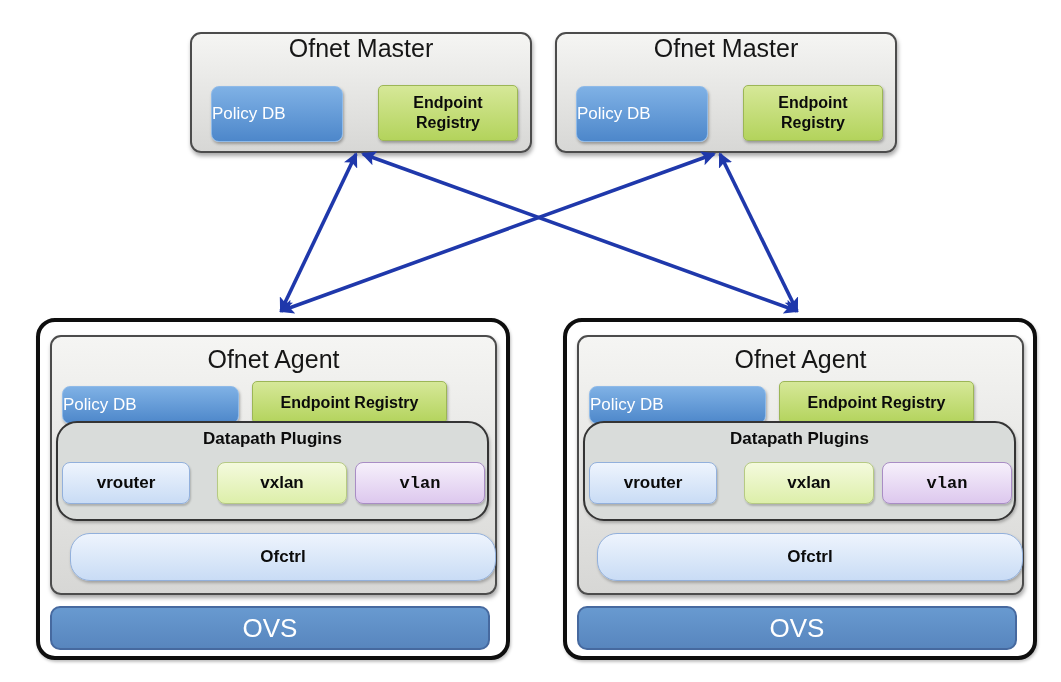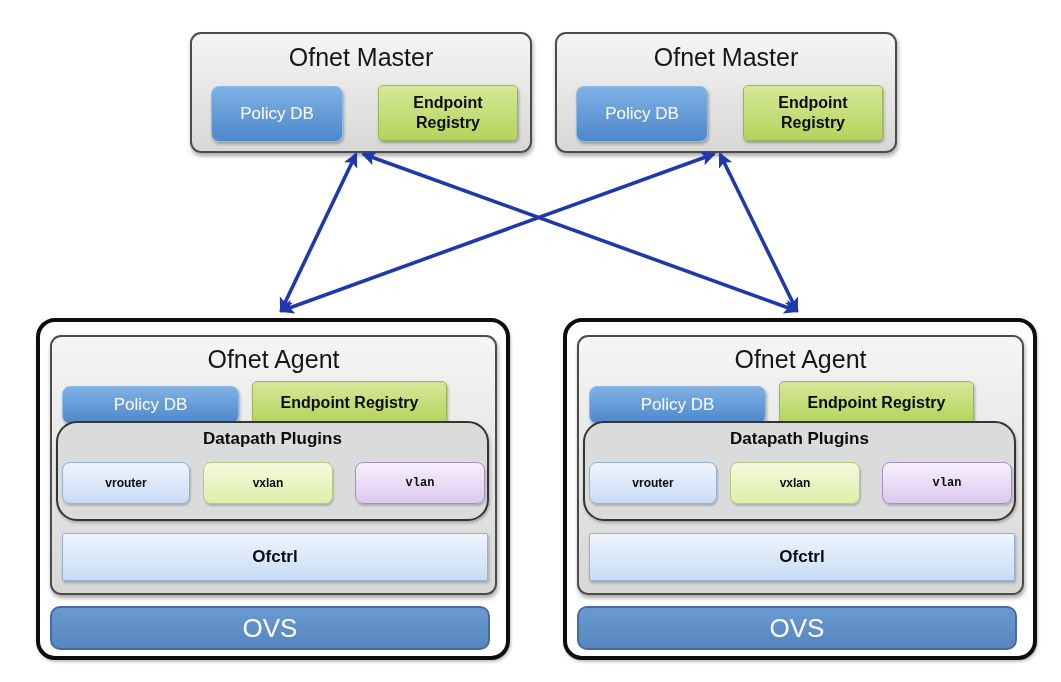--- a/index.html
+++ b/index.html
@@ -21,33 +21,33 @@
   
   .gray-panel{
     background:linear-gradient(180deg,var(--panel-top) 0%,var(--panel-bot) 100%);
     border:2px solid #4c4c4c;border-radius:11px;
     box-shadow:1px 3px 4px rgba(0,0,0,0.35);
   }
   .blue-box{
     background:linear-gradient(180deg,var(--policy-db-blue-top) 0%,var(--policy-db-blue-bot) 100%);
     border:1px solid #8fbae8;border-radius:8px;
     box-shadow:1px 2px 3px rgba(0,0,0,0.3);
-    color:#ffffff;display:flex;align-items:center;justify-content:center;
+    color:#ffffff;display:flex;align-items:center;
     font-size:17px;
   }
   .green-box{
     background:linear-gradient(180deg,var(--er-green-top) 0%,var(--er-green-bot) 100%);
     border:1px solid #9cb656;border-radius:5px;
     box-shadow:1px 2px 3px rgba(0,0,0,0.3);
     color:#0b0b0b;font-weight:bold;display:flex;align-items:center;justify-content:center;
     text-align:center;font-size:16px;line-height:1.25;
   }
   
   .master{position:absolute;top:32px;width:338px;height:117px;}
-  .master .m-title{display:block;text-align:center;margin-top:9px;font-size:25px;color:#161616;}
+  .master .m-title{display:block;text-align:center;font-size:25px;color:#161616;}
   .master .pd{position:absolute;left:19px;top:52px;width:130px;height:54px;}
   .master .er{position:absolute;left:186px;top:51px;width:140px;height:56px;padding:0 24px;box-sizing:border-box;}
   
   .agent{
     position:absolute;top:318px;width:474px;height:342px;box-sizing:border-box;
     background:#ffffff;border:4px solid #0e0e0e;border-radius:19px;
     box-shadow:1px 2px 3px rgba(0,0,0,0.25);
   }
   .agent-inner{position:absolute;left:10px;top:13px;width:447px;height:260px;box-sizing:border-box;}
   .agent-inner .a-title{display:block;text-align:center;margin-top:8px;font-size:25px;color:#161616;}
@@ -55,30 +55,30 @@
   .agent-inner .er{position:absolute;left:200px;top:44px;width:193px;height:41px;}
   .datapath{
     position:absolute;left:4px;top:84px;width:433px;height:100px;box-sizing:border-box;
     background:var(--datapath-gray);border:2px solid #343434;border-radius:21px;
     box-shadow:1px 2px 3px rgba(0,0,0,0.25);
   }
   .datapath .dp-title{display:block;text-align:center;margin-top:6px;font-size:17px;font-weight:bold;color:#0b0b0b;}
   .plugin{
     position:absolute;top:39px;height:42px;box-sizing:border-box;border-radius:8px;
     display:flex;align-items:center;justify-content:center;
-    font-size:12px;font-weight:bold;color:#0b0b0b;
+    font-size:17px;font-weight:bold;color:#0b0b0b;
     box-shadow:1px 2px 2px rgba(0,0,0,0.2);
   }
   .plugin.blue{left:4px;width:128px;background:linear-gradient(180deg,var(--plugin-blue-top),var(--plugin-blue-bot));border:1px solid #92b0dc;}
-  .plugin.green{left:145px;width:130px;background:linear-gradient(180deg,var(--plugin-green-top),var(--plugin-green-bot));border:1px solid #b6ca83;}
+  .plugin.green{left:159px;width:130px;background:linear-gradient(180deg,var(--plugin-green-top),var(--plugin-green-bot));border:1px solid #b6ca83;}
   .plugin.purple{left:297px;width:130px;background:linear-gradient(180deg,var(--plugin-purple-top),var(--plugin-purple-bot));border:1px solid #a98dc5;font-family:Liberation Mono, monospace;}
   .ofctrl{
-    position:absolute;left:10px;top:196px;width:426px;height:48px;box-sizing:border-box;
+    position:absolute;left:18px;top:196px;width:426px;height:48px;box-sizing:border-box;
     background:linear-gradient(180deg,var(--plugin-blue-top),var(--plugin-blue-bot));
-    border:1px solid #92b0dc;border-radius:2px;
+    border:1px solid #92b0dc;border-radius:20px;
     box-shadow:1px 2px 3px rgba(0,0,0,0.25);
     display:flex;align-items:center;justify-content:center;font-size:17px;font-weight:bold;color:#0b0b0b;
   }
   .ovs{
     position:absolute;left:10px;top:284px;width:440px;height:44px;box-sizing:border-box;
     background:linear-gradient(180deg,var(--ovs-top),var(--ovs-bot));
     border:2px solid #46699f;border-radius:10px;
     display:flex;align-items:center;justify-content:center;
     color:#ffffff;font-size:26px;
   }

